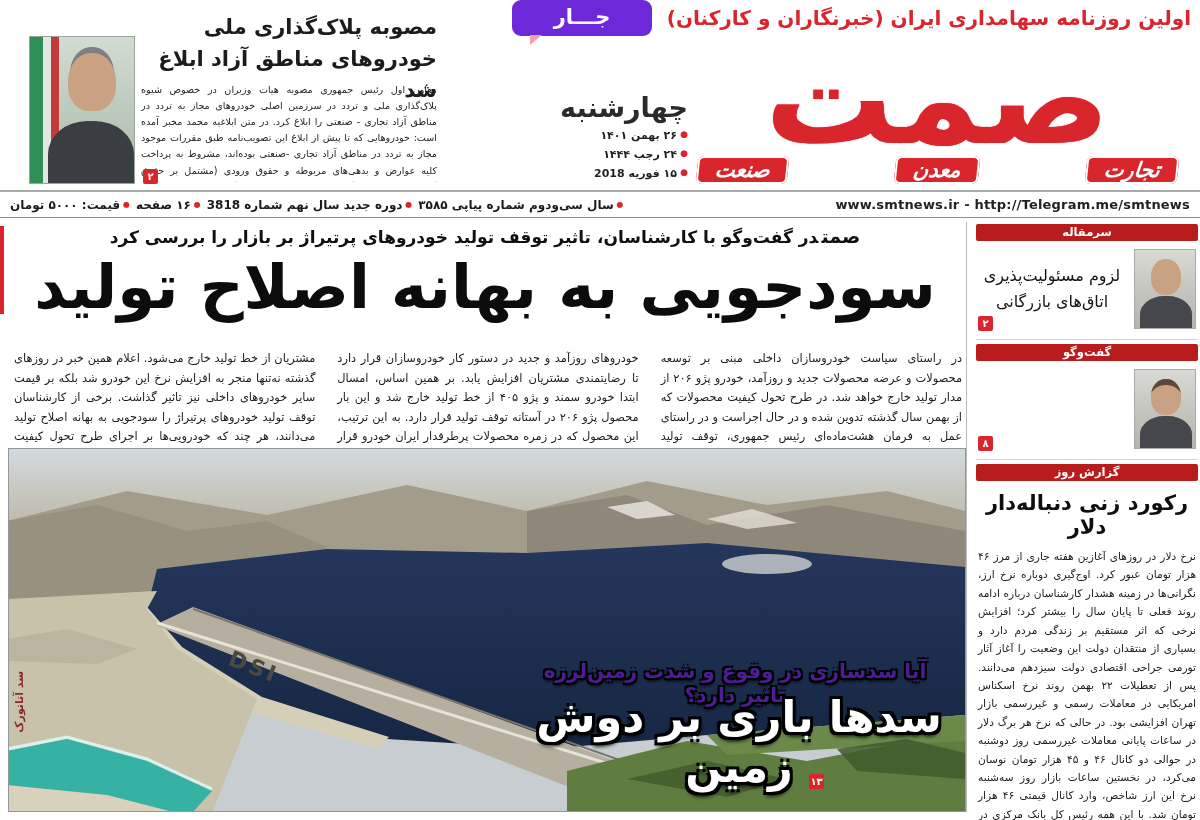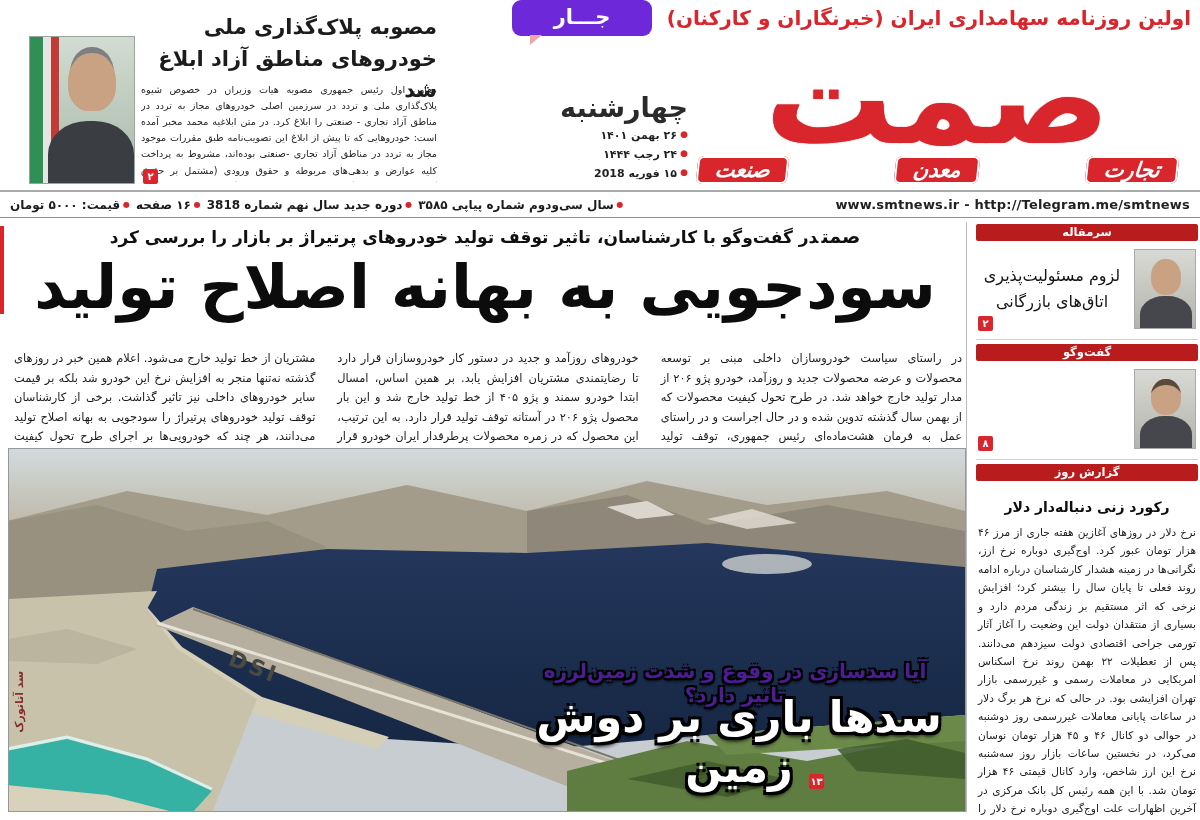--- a/index.html
+++ b/index.html
@@ -132,22 +132,22 @@
   .sb-article .portrait{flex:0 0 62px;height:80px;border:1px solid #aaa;position:relative;overflow:hidden;background:linear-gradient(#d9d9d5,#b4b4ae)}
   .portrait::before{content:"";position:absolute;top:9px;left:16px;width:30px;height:36px;background:#c9a183;border-radius:48% 48% 44% 44%}
   .portrait::after{content:"";position:absolute;bottom:-8px;left:5px;width:52px;height:40px;background:#45474c;border-radius:46% 46% 0 0}
   .portrait.beard::before{box-shadow:0 10px 0 -4px #5a4a3c inset}
   .sb-title{
     flex:1;align-self:center;text-align:center;
     font-size:16px;line-height:1.6;font-weight:normal;color:#141414;letter-spacing:-.4px;
   }
   .sb-badge{position:absolute;left:2px;bottom:8px}
   .sb-report-title{
-    text-align:center;font-size:14px;font-weight:bold;color:#0e0e0e;
-    letter-spacing:-.8px;margin:18px 0 8px;
+    text-align:center;font-size:21px;font-weight:bold;color:#0e0e0e;
+    letter-spacing:-.8px;margin:10px 0 8px;
   }
   .sb-report-body{
     font-size:10.6px;line-height:1.74;text-align:justify;color:#1c1c1c;
     padding:0 2px;
   }
 </style>
 </head>
 <body>
 
 <div class="tagline">اولین روزنامه سهامداری ایران (خبرنگاران و کارکنان)</div>

